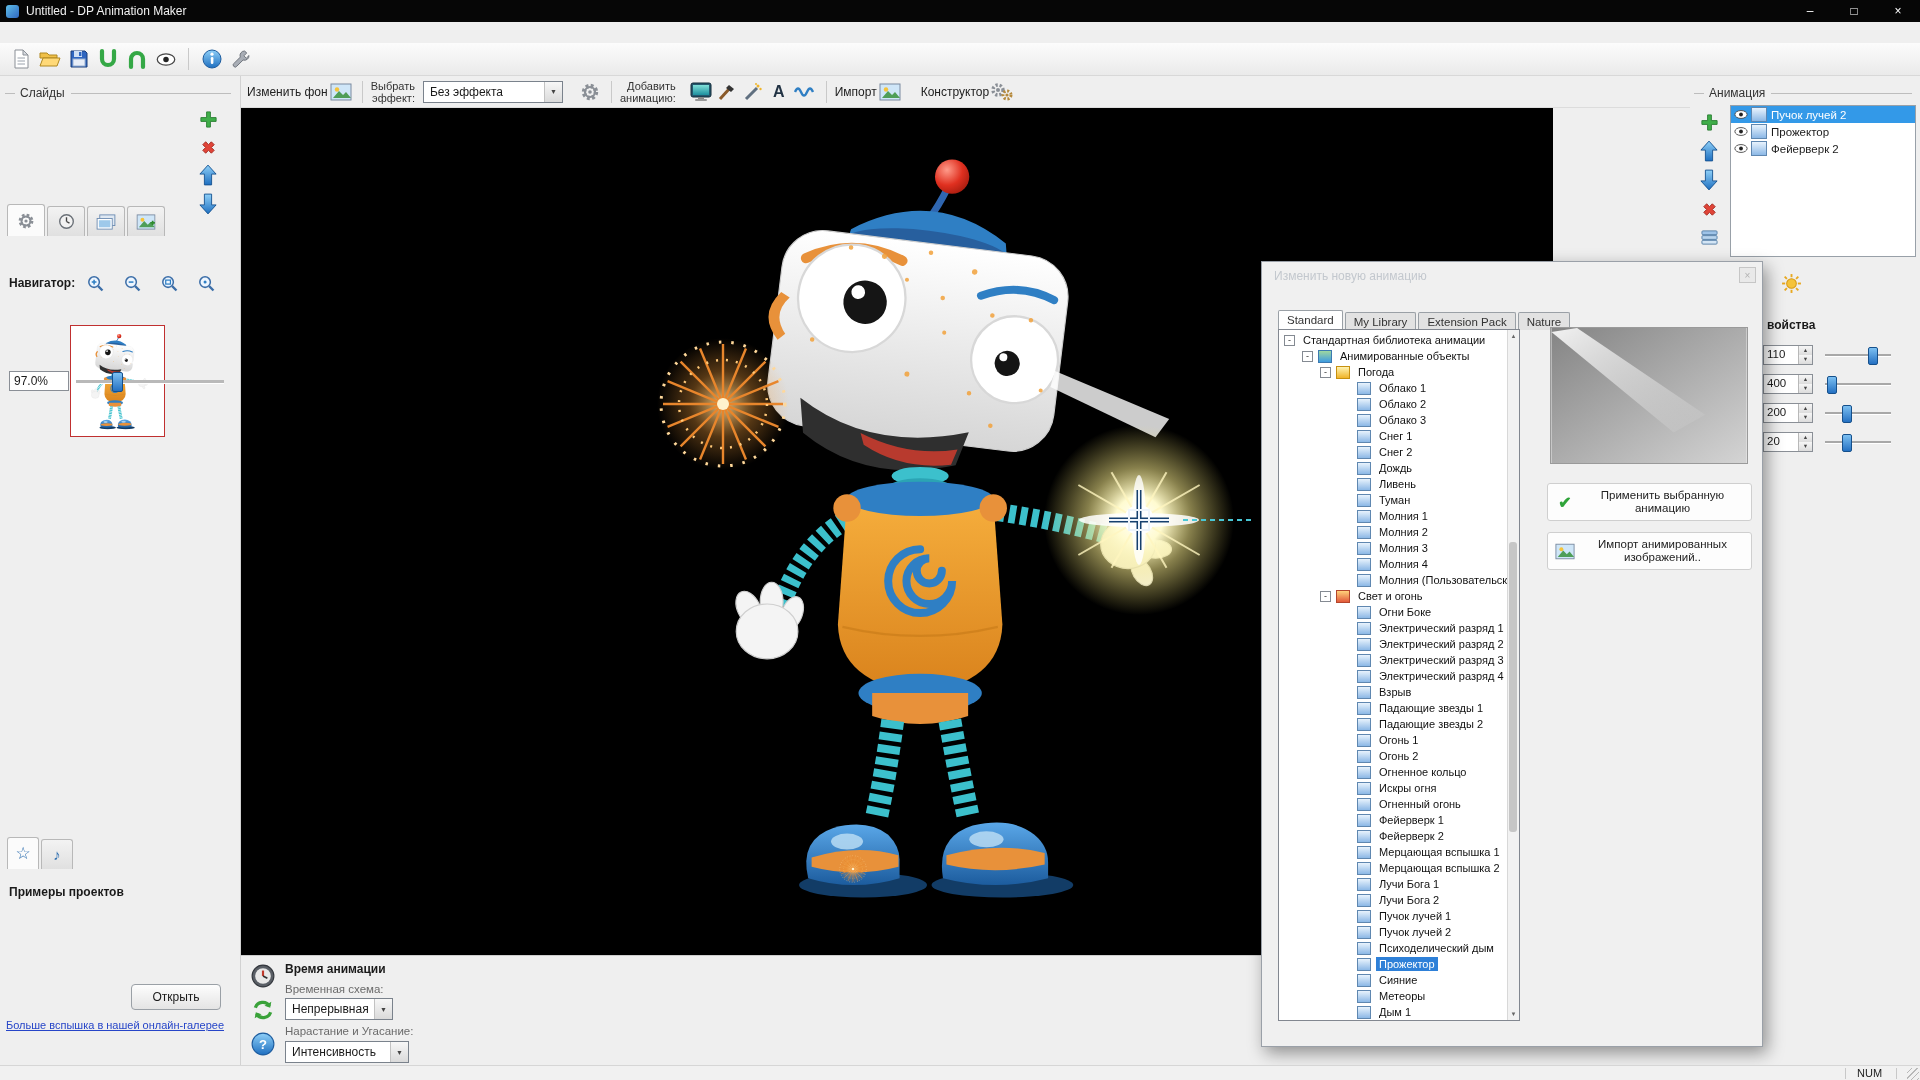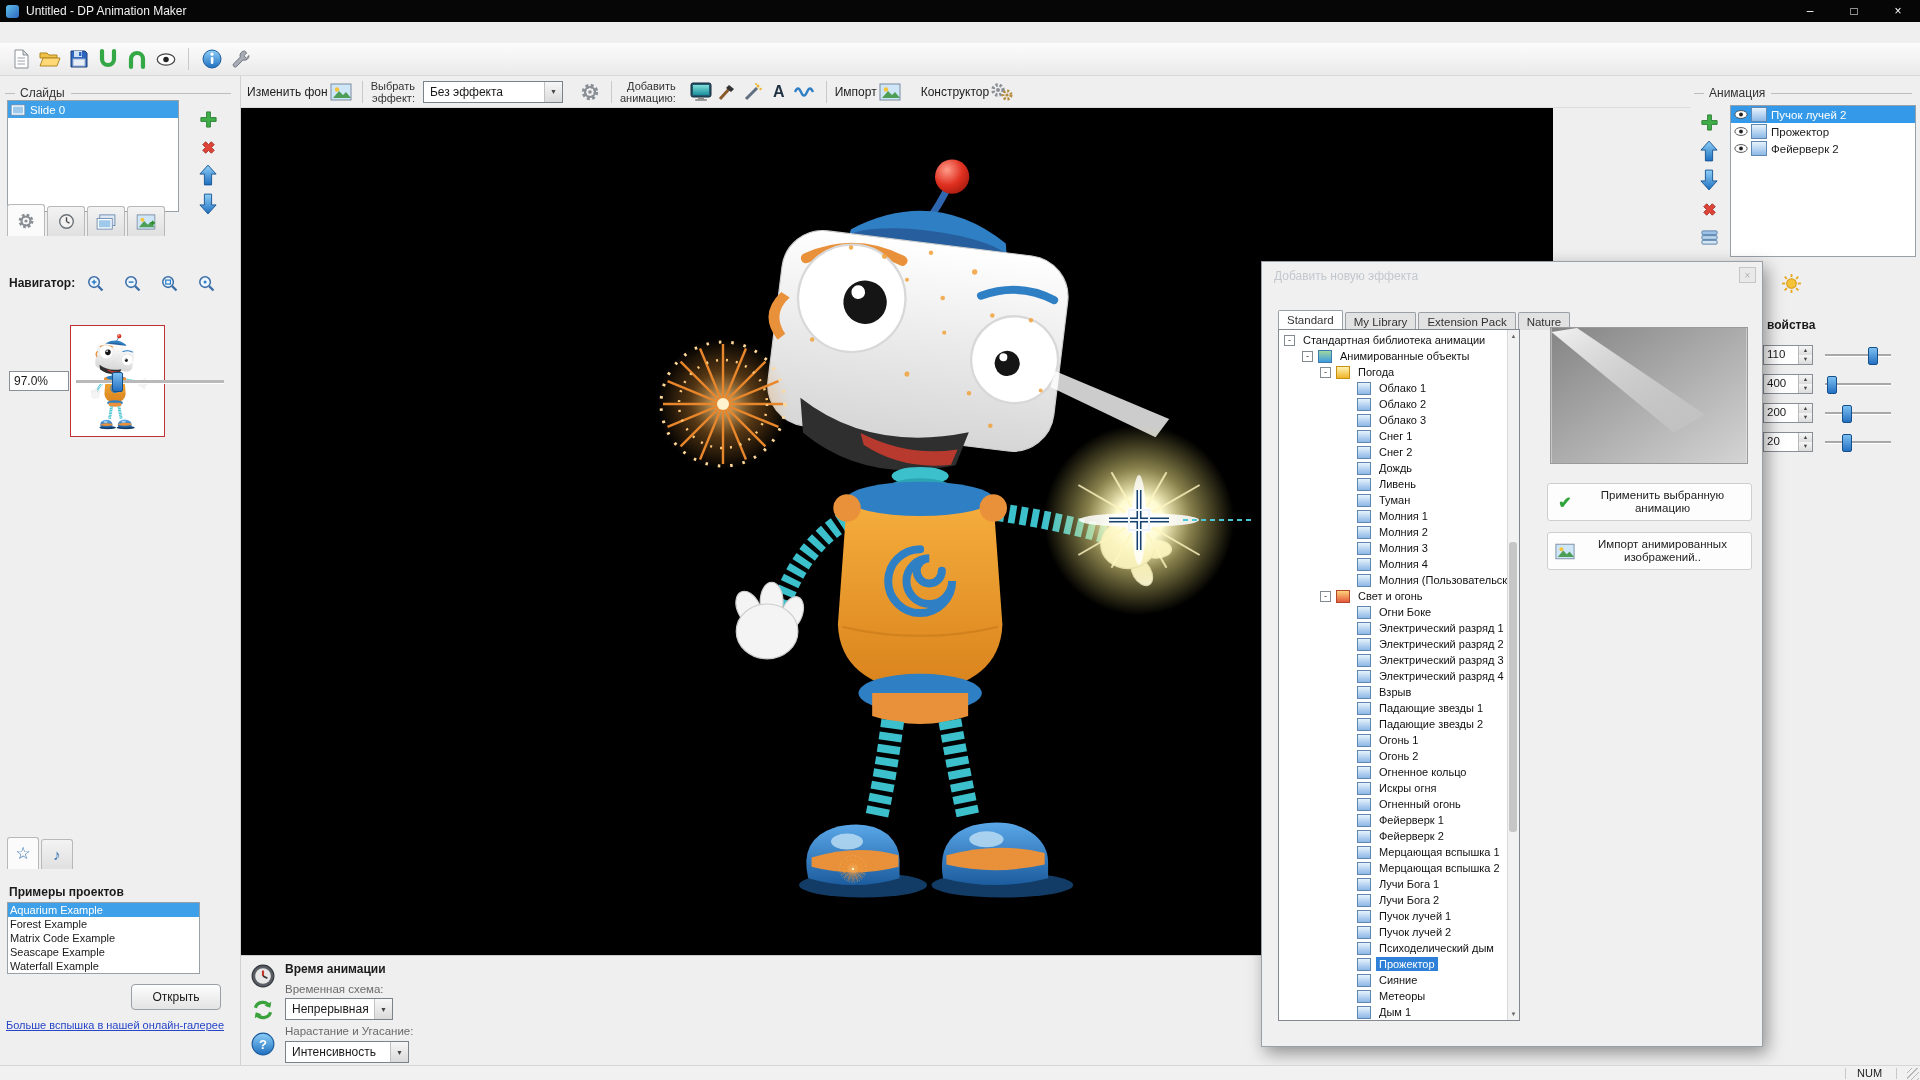--- a/index.html
+++ b/index.html
@@ -554,31 +554,20 @@
         </svg>
       </span>
   </div>
 
   <div class="left-panel">
     <div class="ghdr" style="position:absolute;left:5px;top:10px;width:230px">
       <span class="line l8"></span>
         <span>Слайды</span>
         <span class="line fill"></span>
     </div>
-    <div class="listbox" style="position:absolute;left:7px;top:24px;width:172px;height:112px">
-
-        <div class="lrow sel">
-          <span class="mini-ic">
-            <svg width="16" height="12">
-              <use href="#i-slide"></use>
-            </svg>
-          </span>
-          <span>Slide 0</span>
-        </div>
-      </div>
     <span class="mini-btn" style="left:197px;top:32px">
         <svg width="19" height="19">
           <use href="#i-plus"></use>
         </svg>
       </span>
     <span class="mini-btn" style="left:197px;top:60px">
         <svg width="19" height="19">
           <use href="#i-cross"></use>
         </svg>
       </span>
@@ -654,42 +643,20 @@
     <div class="tabstrip" style="left:7px;top:761px;align-items:flex-end">
       <span class="ptab sel" style="width:30px">
           <span style="color:#2e6fb0;font-size:17px">☆</span>
         </span>
       <span class="ptab" style="width:30px">
           <span style="color:#2e6fb0;font-size:15px">♪</span>
         </span>
     </div>
 
     <span style="position:absolute;left:9px;top:809px;font-weight:bold">Примеры проектов</span>
-    <div class="listbox" style="position:absolute;left:7px;top:826px;width:193px;height:72px">
-
-        <div class="lrow sel" style="height:14px;font-size:11px">
-          <span>Aquarium Example</span>
-        </div>
-
-        <div class="lrow" style="height:14px;font-size:11px">
-          <span>Forest Example</span>
-        </div>
-
-        <div class="lrow" style="height:14px;font-size:11px">
-          <span>Matrix Code Example</span>
-        </div>
-
-        <div class="lrow" style="height:14px;font-size:11px">
-          <span>Seascape Example</span>
-        </div>
-
-        <div class="lrow" style="height:14px;font-size:11px">
-          <span>Waterfall Example</span>
-        </div>
-      </div>
     <div class="btn" style="position:absolute;left:131px;top:908px;width:88px;height:24px">
       <span>Открыть</span>
     </div>
     <span class="link" style="position:absolute;left:6px;top:943px;width:232px">Больше вспышка в нашей онлайн-галерее</span>
   </div>
 
   <div class="canvas">
     <svg viewBox="0 0 1312 847" width="1312" height="847">
       <g>
         <use href="#robot" x="462" y="39" width="480" height="754"></use>
@@ -870,21 +837,21 @@
             </span>
           </span>
           <span class="ptrack">
             <span class="phandle" style="left: 32%;"></span>
           </span>
         </div>
       </div>
   </div>
 
   <div class="dialog">
-    <span class="dlg-title">Добавить новую эффекта</span>
+    <span class="dlg-title">Изменить новую анимацию</span>
     <span class="dlg-close">×</span>
 
     <div class="dtabs">
 
     <span class="dtab sel">Standard</span>
         <span class="dtab">My Library</span>
         <span class="dtab">Extension Pack</span>
         <span class="dtab">Nature</span>
       </div>
 

